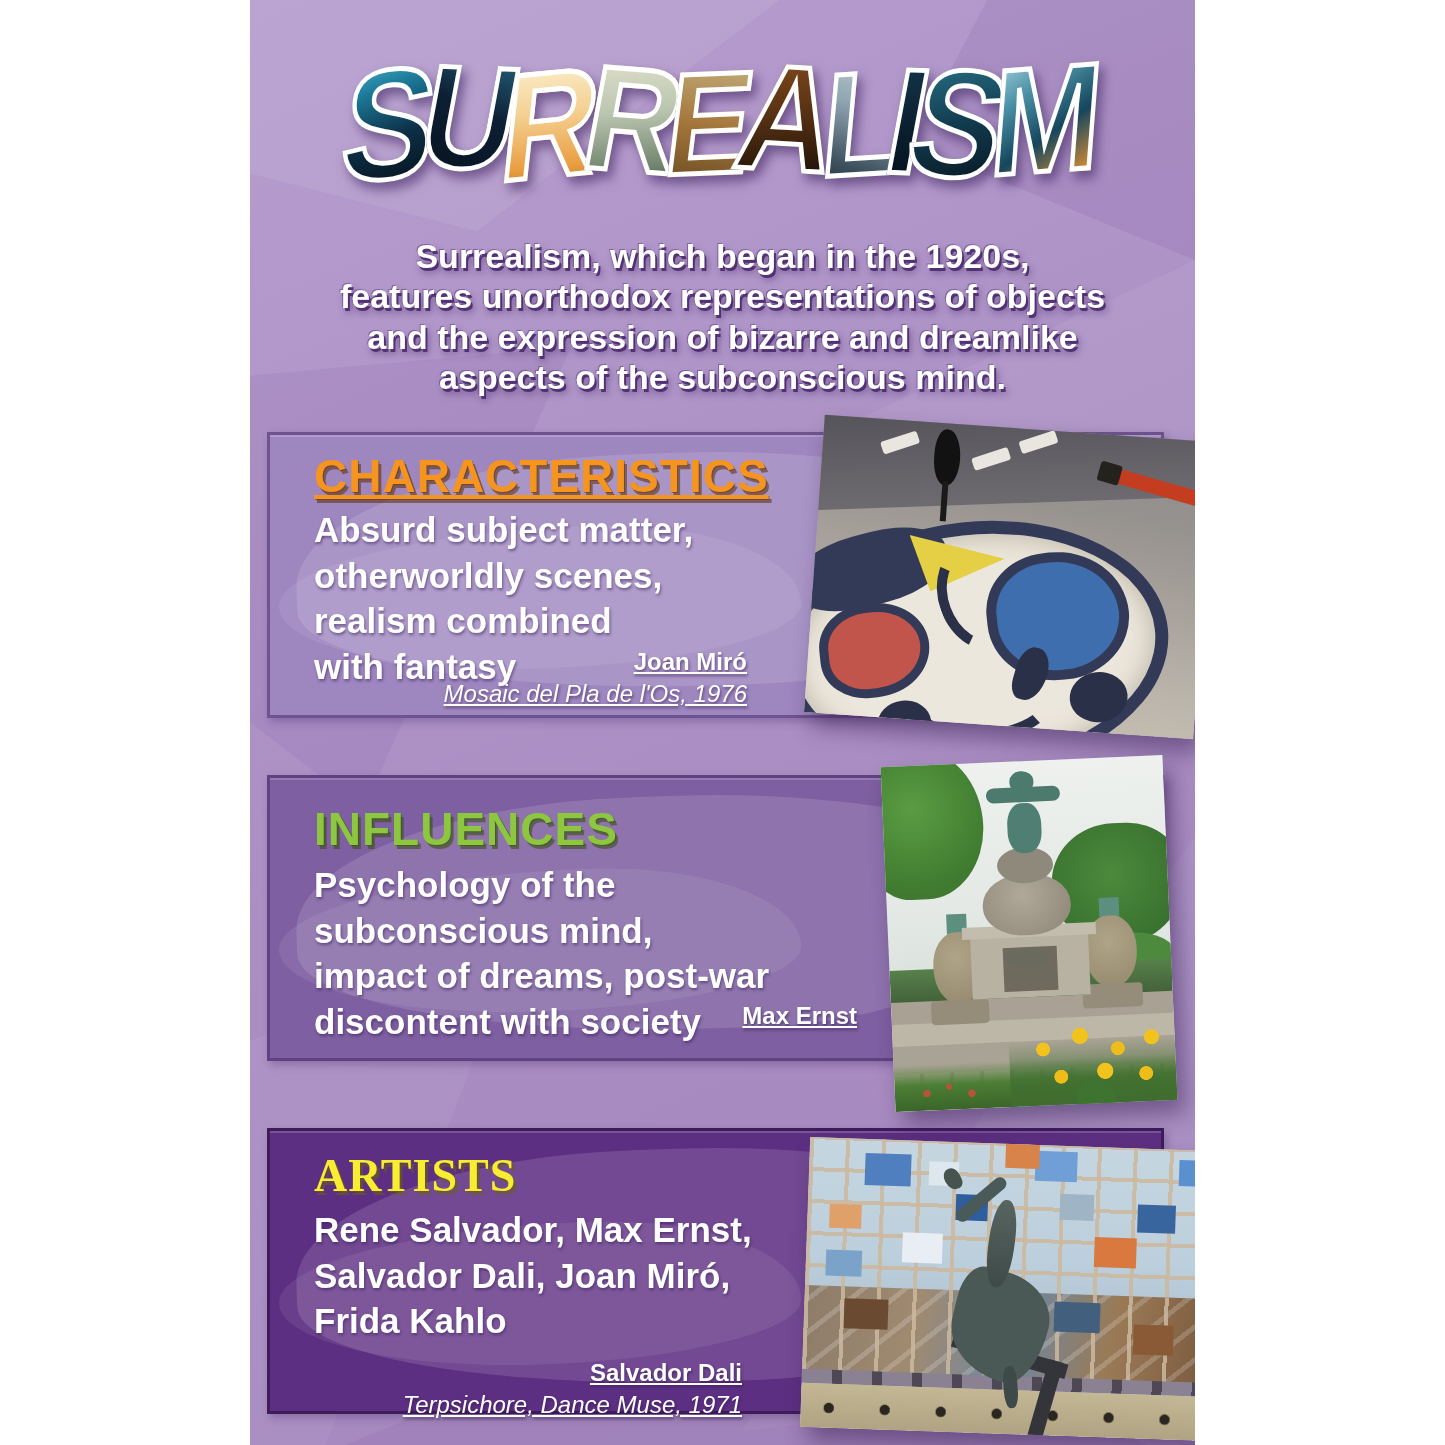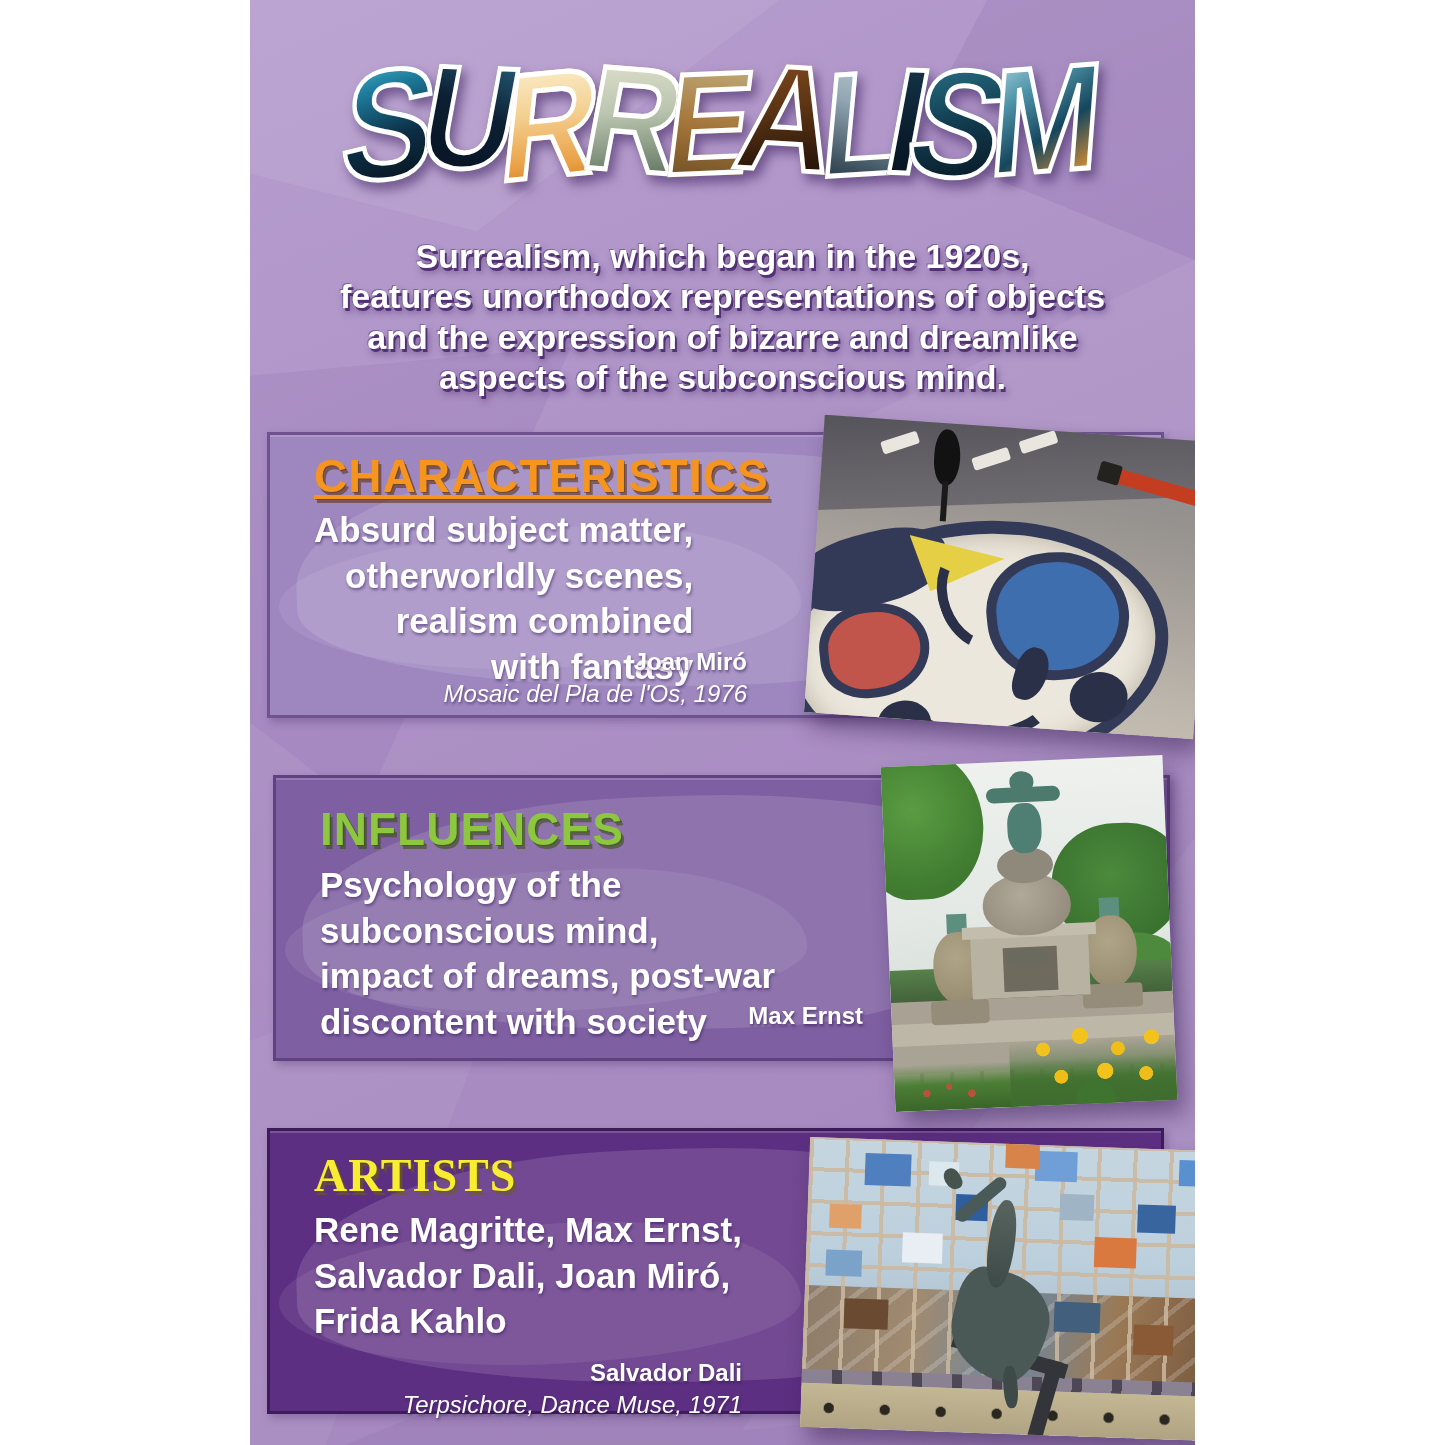--- a/index.html
+++ b/index.html
@@ -39,38 +39,38 @@
   
   .intro{position:absolute;left:30px;right:30px;top:236px;text-align:center;
          color:#ffffff;font-weight:bold;font-size:34px;line-height:1.19;
          text-shadow:2px 3px 0 rgba(74,42,110,.9),-1px -1px 0 rgba(74,42,110,.45),3px 5px 7px rgba(55,28,90,.5);}
 
   
   .panel{position:absolute;left:17px;width:897px;height:286px;box-sizing:border-box;
          border:3px solid rgba(72,42,104,.55);
          box-shadow:inset 0 2px 0 rgba(255,255,255,.18),3px 4px 8px rgba(55,28,90,.28);}
   .sec1{top:432px;background:#9e86bf;}
-  .sec2{top:775px;background:#7e5fa1;margin-left:6px;}
+  .sec2{top:775px;background:#7e5fa1;}
   .sec3{top:1128px;background:#5d2f82;border-color:rgba(40,16,64,.6);}
   .brush{position:absolute;left:26px;top:18px;right:120px;bottom:28px;
          background:rgba(255,255,255,.13);
          border-radius:48% 52% 40% 60%/55% 45% 60% 40%;transform:rotate(-2deg);}
   .brush:after{content:"";position:absolute;left:-18px;top:30%;width:70%;height:60%;
          background:rgba(255,255,255,.08);border-radius:60% 40% 50% 50%/50% 60% 40% 50%;}
   .heading{position:absolute;left:44px;margin:0;font-size:46px;font-weight:bold;letter-spacing:1px;}
   .sec1 .heading{top:14px;color:#f5941f;text-shadow:3px 4px 0 rgba(96,54,20,.6),1px 1px 0 rgba(96,54,20,.5);text-decoration:underline;}
   .sec2 .heading{top:24px;color:#8dc63f;text-shadow:3px 4px 0 rgba(56,80,18,.6),1px 1px 0 rgba(56,80,18,.5);}
   .sec3 .heading{top:18px;color:#f9ed32;text-shadow:3px 4px 0 rgba(104,96,22,.55),1px 1px 0 rgba(104,96,22,.5);font-family:Liberation Serif, serif;}
   .pbody{position:absolute;left:44px;font-size:35px;font-weight:bold;color:#ffffff;line-height:1.3;
          text-shadow:1px 2px 3px rgba(55,30,90,.55);}
-  .sec1 .pbody{top:72px;text-align:right;}
+  .sec1 .pbody{top:72px;}
   .sec2 .pbody{top:84px;}
   .sec3 .pbody{top:76px;}
   .credit{position:absolute;text-align:right;color:#ffffff;font-size:24px;line-height:1.35;
-          text-shadow:1px 2px 3px rgba(45,22,75,.6);}
+          text-shadow:1px 2px 3px rgba(45,22,75,.6);text-decoration:underline;}
   .credit .cname{font-weight:bold;}
   .credit .cwork{font-style:italic;}
   .sec1 .credit{top:211px;right:414px;}
   .sec2 .credit{top:222px;right:304px;}
   .sec3 .credit{top:226px;right:419px;}
 
   
   .photo{position:absolute;overflow:hidden;z-index:5;
          box-shadow:8px 14px 22px rgba(45,20,70,.45);}
   .pd{position:absolute;}
@@ -248,21 +248,21 @@
       </div>
       <div class="credit">
         <div class="cname">Max Ernst</div>
       </div>
     </section>
 
     <section class="panel sec3">
       <div class="brush"></div>
       <h2 class="heading">ARTISTS</h2>
       <div class="pbody">
-        <div>Rene Magritte, Max Ernst,</div>
+        <div>Rene Salvador, Max Ernst,</div>
         <div>Salvador Dali, Joan Miró,</div>
         <div>Frida Kahlo</div>
       </div>
       <div class="credit">
         <div class="cname">Salvador Dali</div>
         <div class="cwork">Terpsichore, Dance Muse, 1971</div>
       </div>
     </section>
 
     <figure class="photo photo1">

